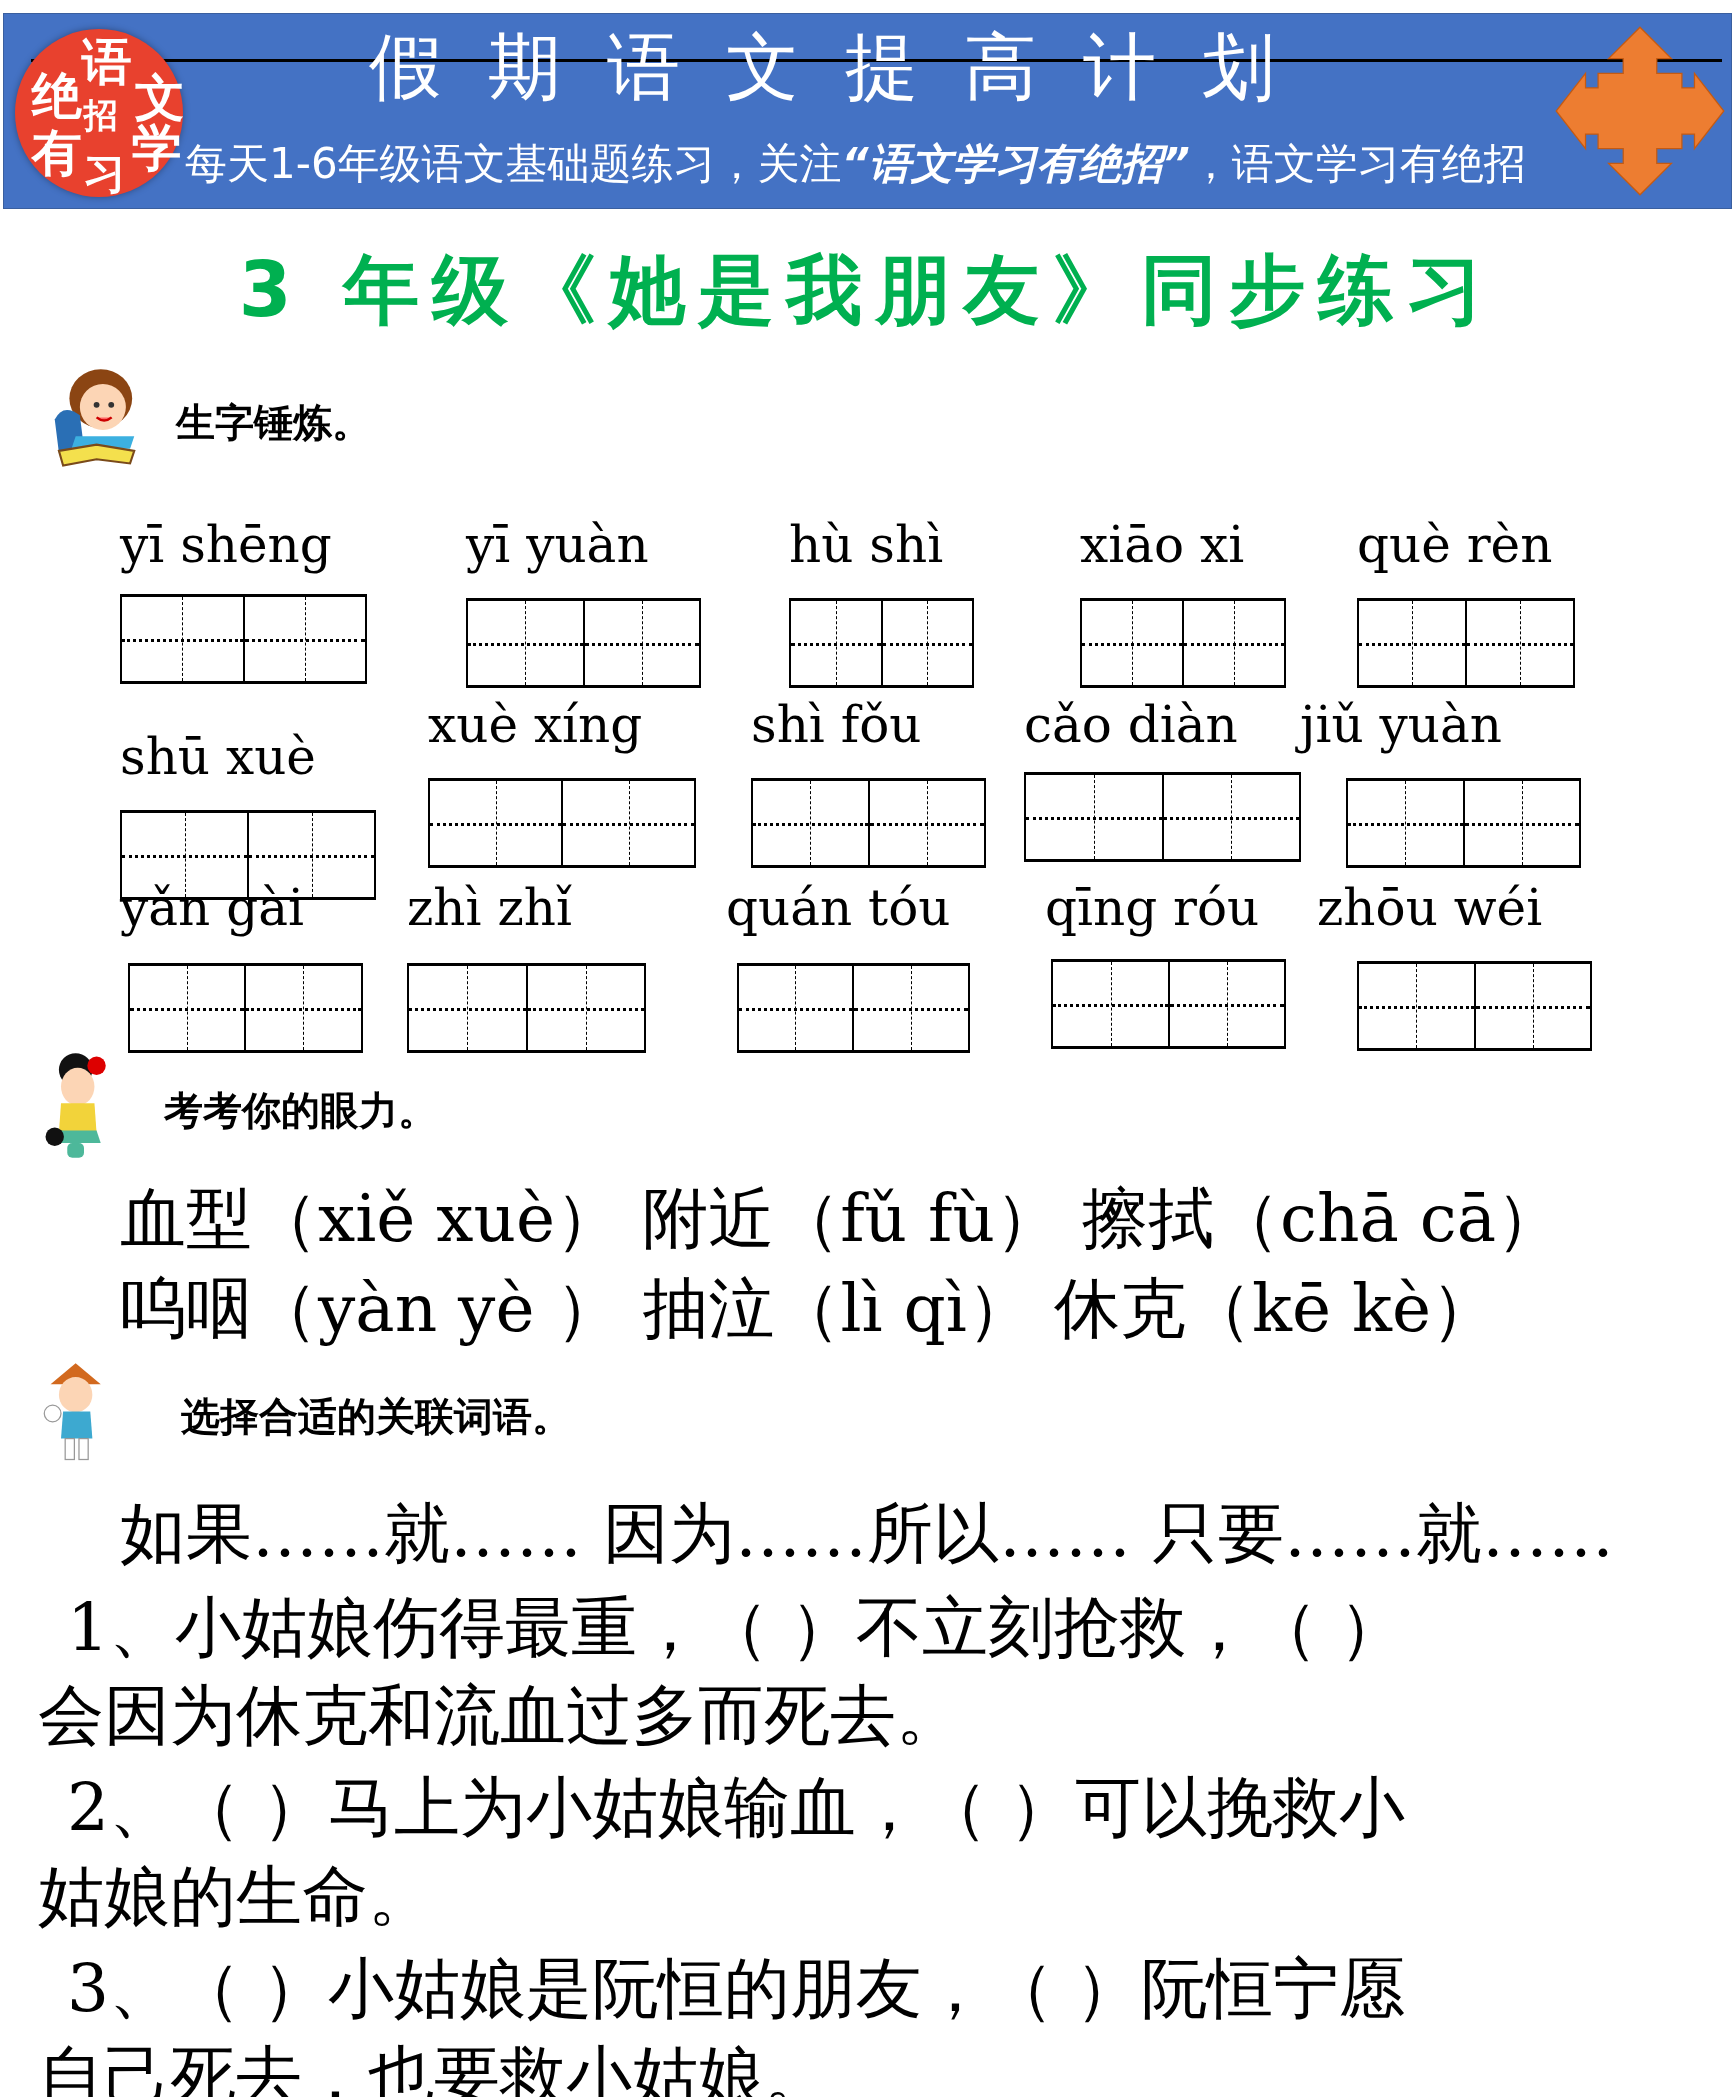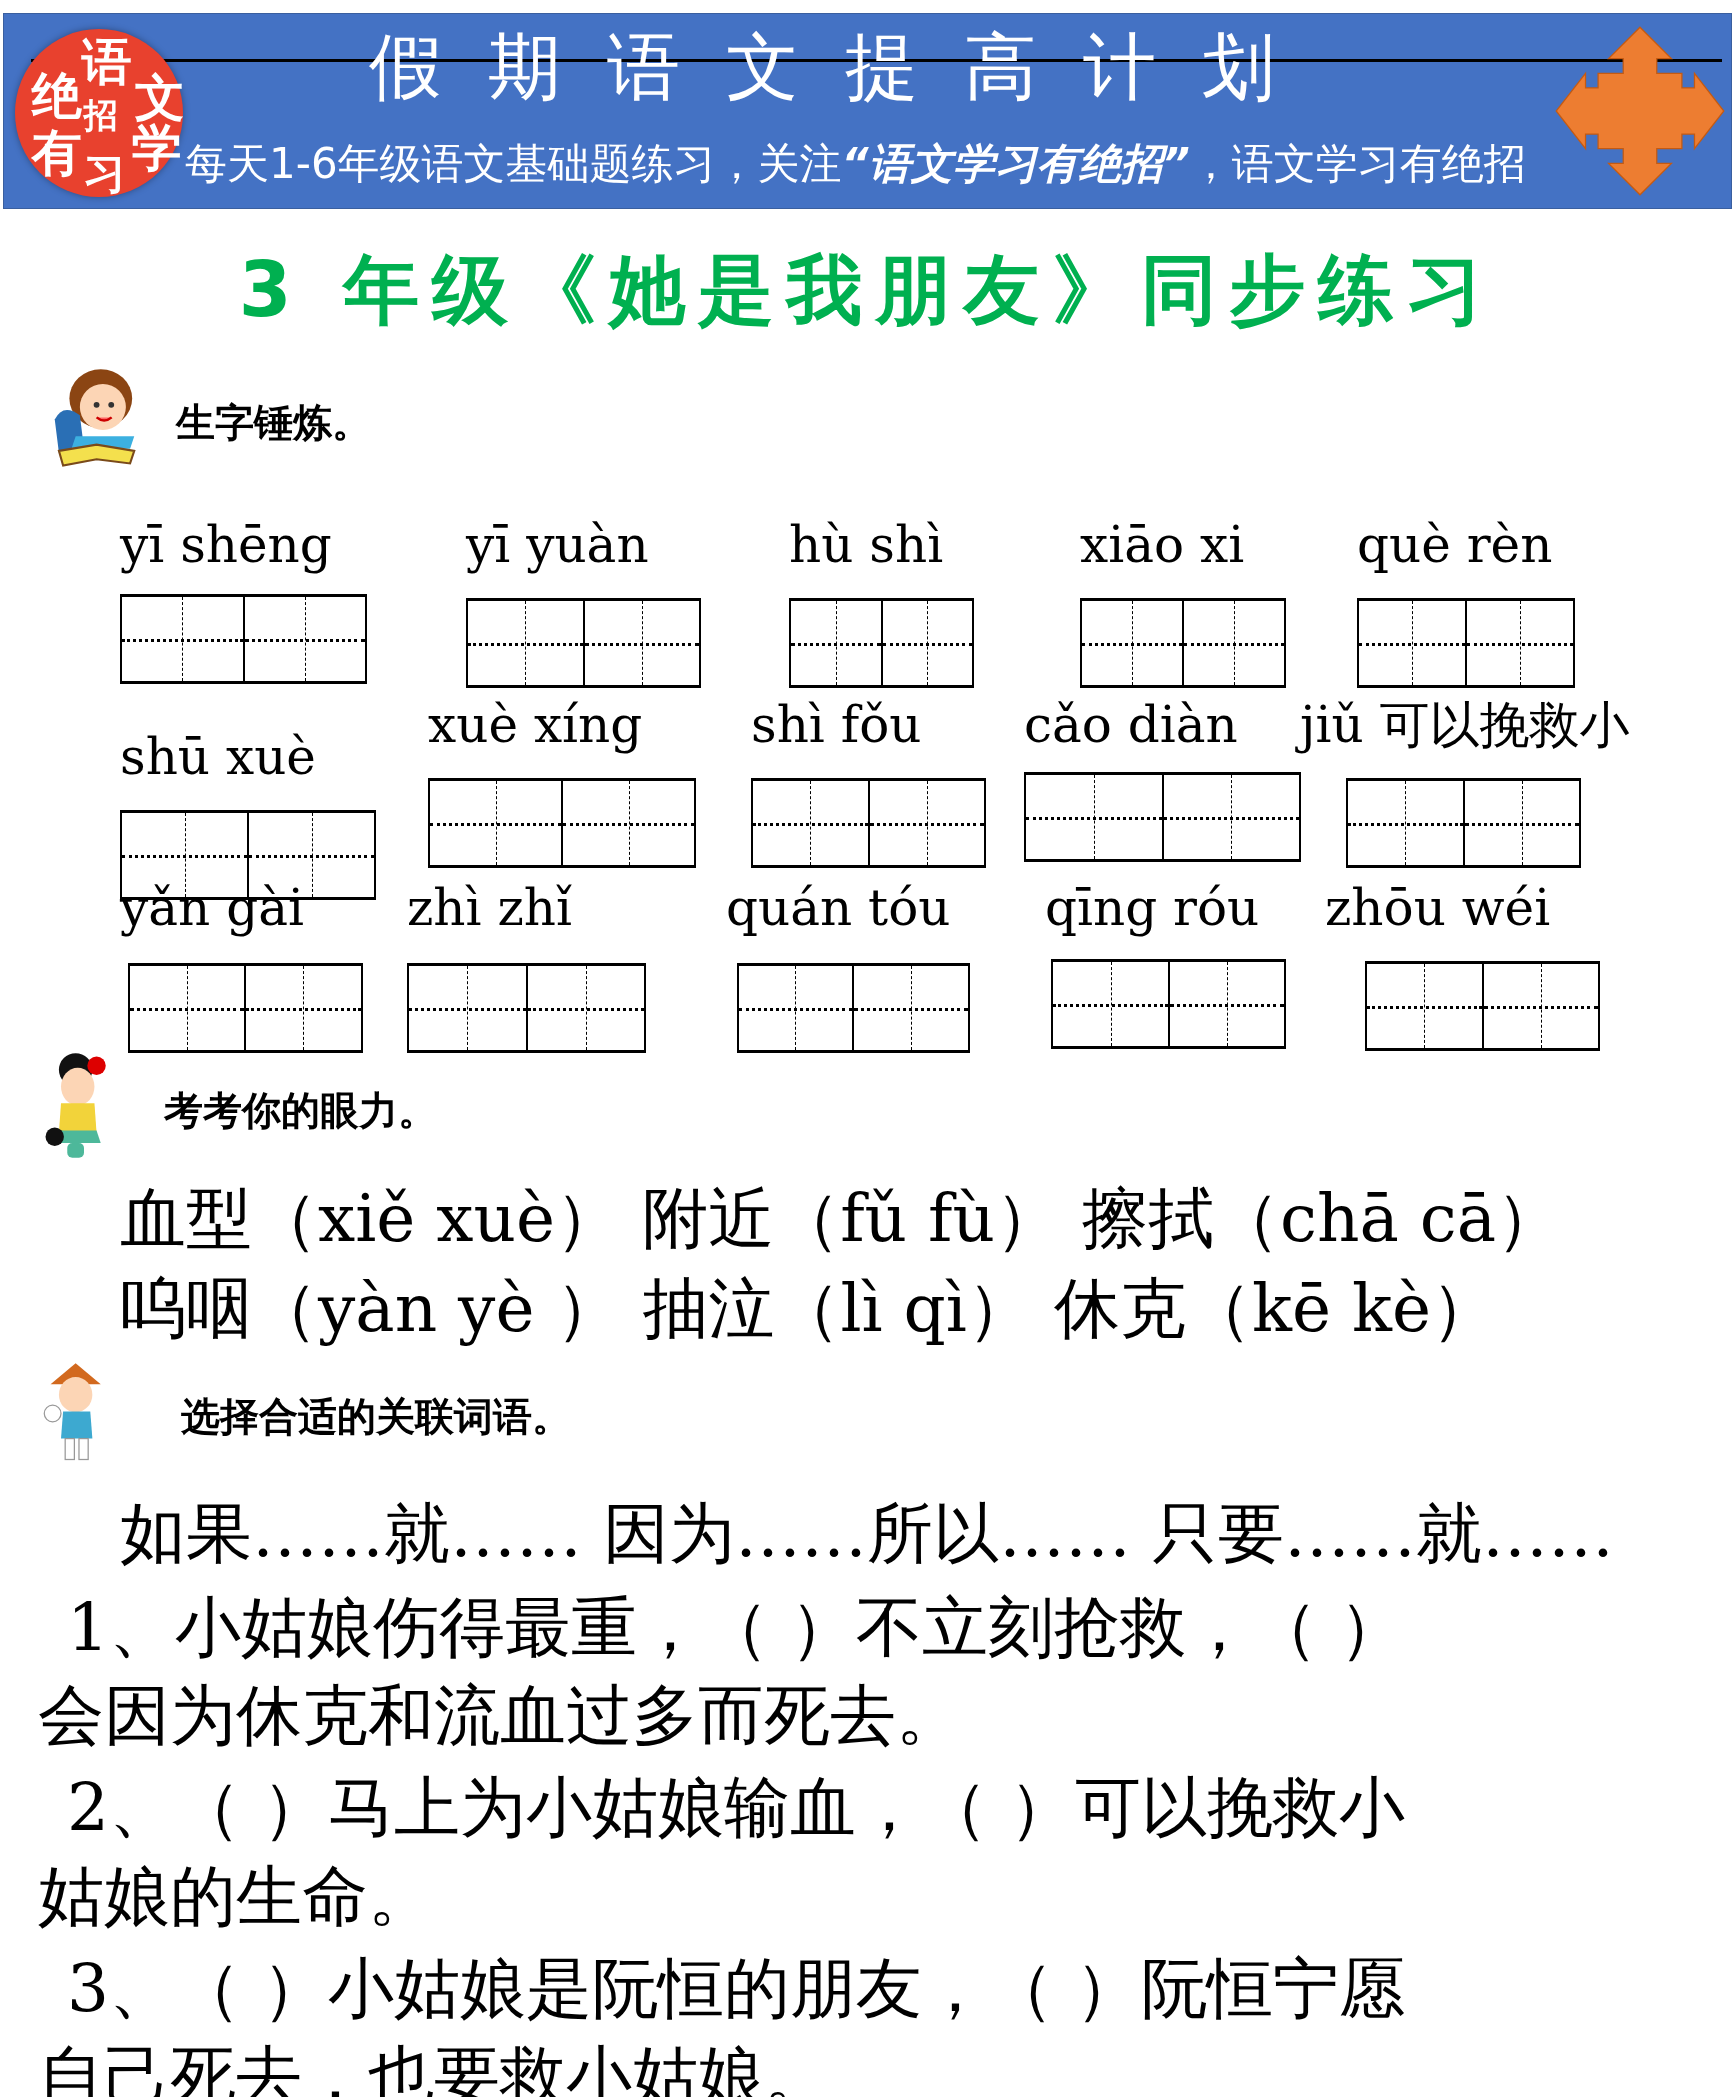--- a/index.html
+++ b/index.html
@@ -145,21 +145,21 @@
     </div>
 </div>
 <div class="abs" style="left:1024px;top:694px;width:277px;">
   <div class="py">cǎo diàn</div>
   <div class="grid" style="margin-top:14.7px;">
       <div class="cell"></div>
       <div class="cell"></div>
     </div>
 </div>
 <div class="abs" style="left:1300px;top:694px;width:285px;">
-  <div class="py">jiǔ  可以挽救小</div>
+  <div class="py">jiǔ  yuàn</div>
   <div class="grid" style="margin-top:21px;margin-left:46px;width:235px;">
       <div class="cell"></div>
       <div class="cell"></div>
     </div>
 </div>
 
 <div class="abs" style="left:120px;top:877px;width:247px;">
   <div class="py">yǎn gài</div>
   <div class="grid" style="margin-top:23px;width:235px;margin-left:7.6px;">
       <div class="cell"></div>
@@ -180,21 +180,21 @@
       <div class="cell"></div>
     </div>
 </div>
 <div class="abs" style="left:1045px;top:877px;width:252px;">
   <div class="py">qīng róu</div>
   <div class="grid" style="margin-top:19px;margin-left:6.3px;width:235px;">
       <div class="cell"></div>
       <div class="cell"></div>
     </div>
 </div>
-<div class="abs" style="left:1317px;top:877px;width:294px;margin-left:8px;">
+<div class="abs" style="left:1317px;top:877px;width:294px;">
   <div class="py">zhōu   wéi</div>
   <div class="grid" style="margin-top:21px;margin-left:40px;width:235px;">
       <div class="cell"></div>
       <div class="cell"></div>
     </div>
 </div>
 
 <div class="abs sec-head" style="left:38px;top:1053px;width:587px;">
   <svg class="mascot" style="width:92px;" viewBox="0 0 220 260">
     <circle cx="90" cy="40" r="40" fill="#111"></circle>

